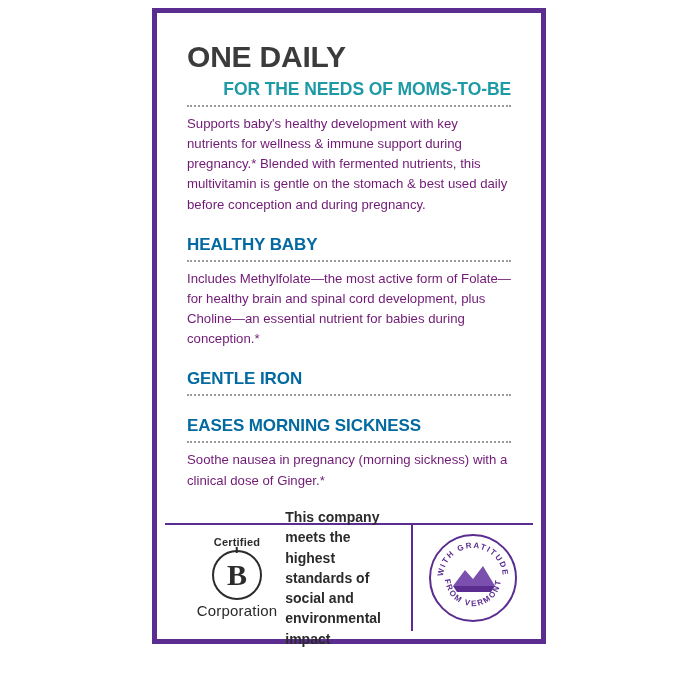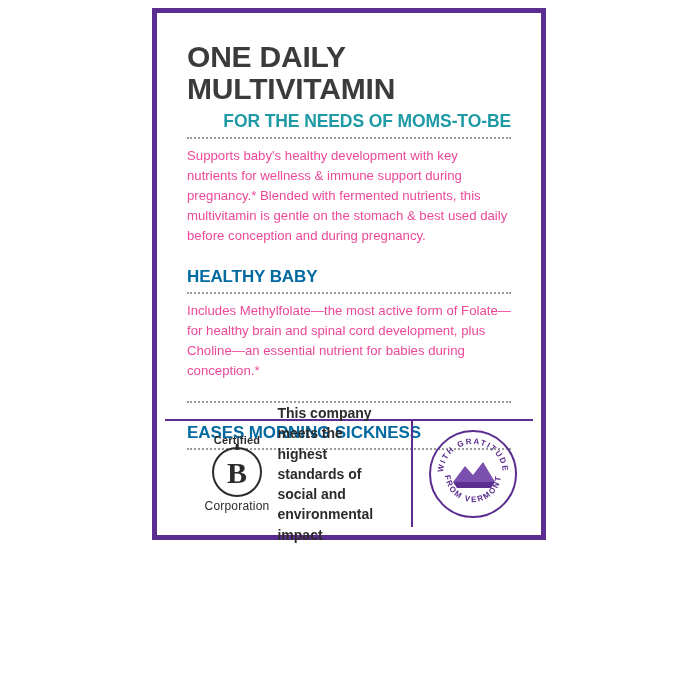--- a/index.html
+++ b/index.html
@@ -18,21 +18,21 @@
     background: #ffffff;
     box-sizing: border-box;
   }
 
   
   .label-panel {
     position: absolute;
     left: 152px;
     top: 8px;
     width: 394px;
-    height: 532px;
+    height: 636px;
     border: 5px solid #5b2d90;
     background: #ffffff;
     box-sizing: border-box;
   }
 
   .label-inner {
     position: absolute;
     left: 8px;
     top: 8px;
     right: 8px;
@@ -62,21 +62,21 @@
     text-align: right;
   }
 
   .dotted {
     border-top: 2px dotted #9a9a9c;
     margin: 5px 0 7px 0;
     height: 0;
   }
 
   .body-text {
-    color: #ec4899;
+    color: #701a75;
     font-size: 13.2px;
     line-height: 1.53;
     margin: 0;
   }
 
   .section {
     margin-top: 20px;
   }
 
   .section-head {
@@ -141,21 +141,21 @@
     content: "";
     position: absolute;
     top: -5px;
     left: 50%;
     transform: translateX(-50%);
     width: 2.5px;
     height: 6px;
     background: #2b2b2c;
   }
   .bcorp .corporation {
-    font-size: 12px;
+    font-size: 15px;
     margin-top: 3px;
     letter-spacing: 0.2px;
   }
 
   .bcorp-text {
     font-size: 14px;
     font-weight: bold;
     color: #2b2b2c;
     line-height: 1.45;
     max-width: 118px;
@@ -192,40 +192,41 @@
 
 <div class="page">
 
   <div class="scroll-edge"></div>
 
   <div class="label-panel">
     <div class="label-inner">
 
       <h1 class="title">
         <span>ONE DAILY</span>
-        <span class="l2">MULTIVITAMIN</span>
       </h1>
 
       <h2 class="subtitle">FOR THE NEEDS OF MOMS-TO-BE</h2>
       <div class="dotted"></div>
       <p class="body-text">Supports baby's healthy development with key nutrients for wellness &amp; immune support during pregnancy.* Blended with fermented nutrients, this multivitamin is gentle on the stomach &amp; best used daily before conception and during pregnancy.</p>
 
       <div class="section">
         <h3 class="section-head">HEALTHY BABY</h3>
         <div class="dotted"></div>
         <p class="body-text">Includes Methylfolate—the most active form of Folate—for healthy brain and spinal cord development, plus Choline—an essential nutrient for babies during conception.*</p>
       </div>
 
       <div class="section">
+        <h3 class="section-head">GENTLE IRON</h3>
         <div class="dotted"></div>
       </div>
 
       <div class="section">
         <h3 class="section-head">EASES MORNING SICKNESS</h3>
         <div class="dotted"></div>
+        <p class="body-text">Soothe nausea in pregnancy (morning sickness) with a clinical dose of Ginger.*</p>
       </div>
 
     </div>
 
     <div class="footer">
       <div class="footer-left">
         <div class="bcorp">
           <div class="certified">Certified</div>
           <div class="bmark">B</div>
           <div class="corporation">Corporation</div>

